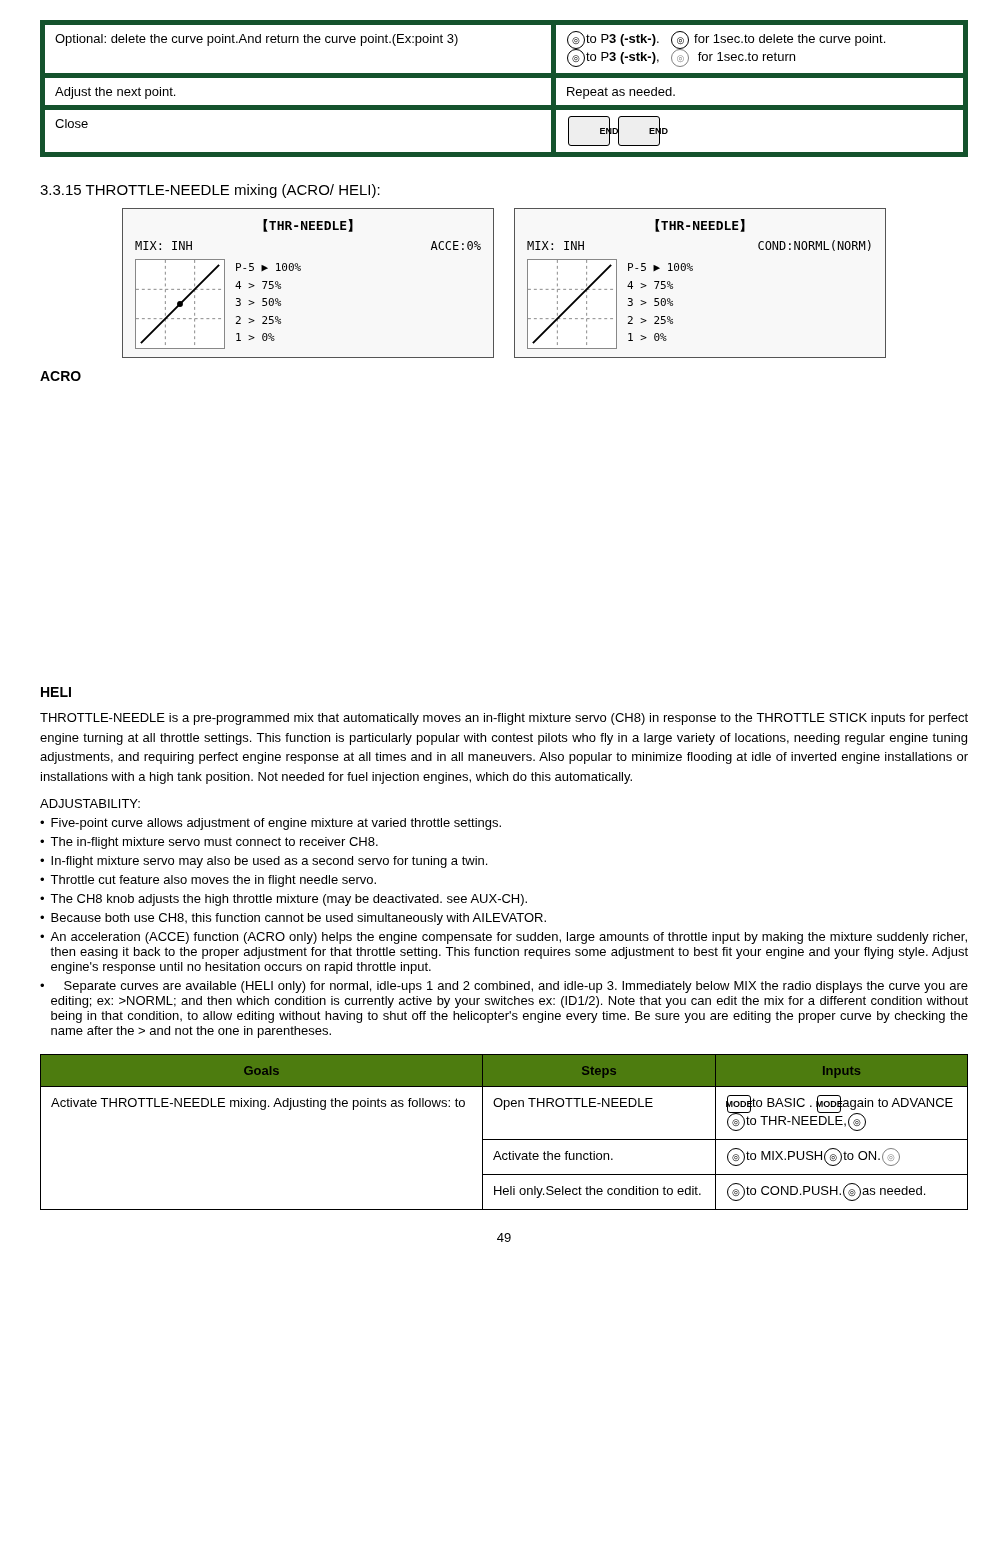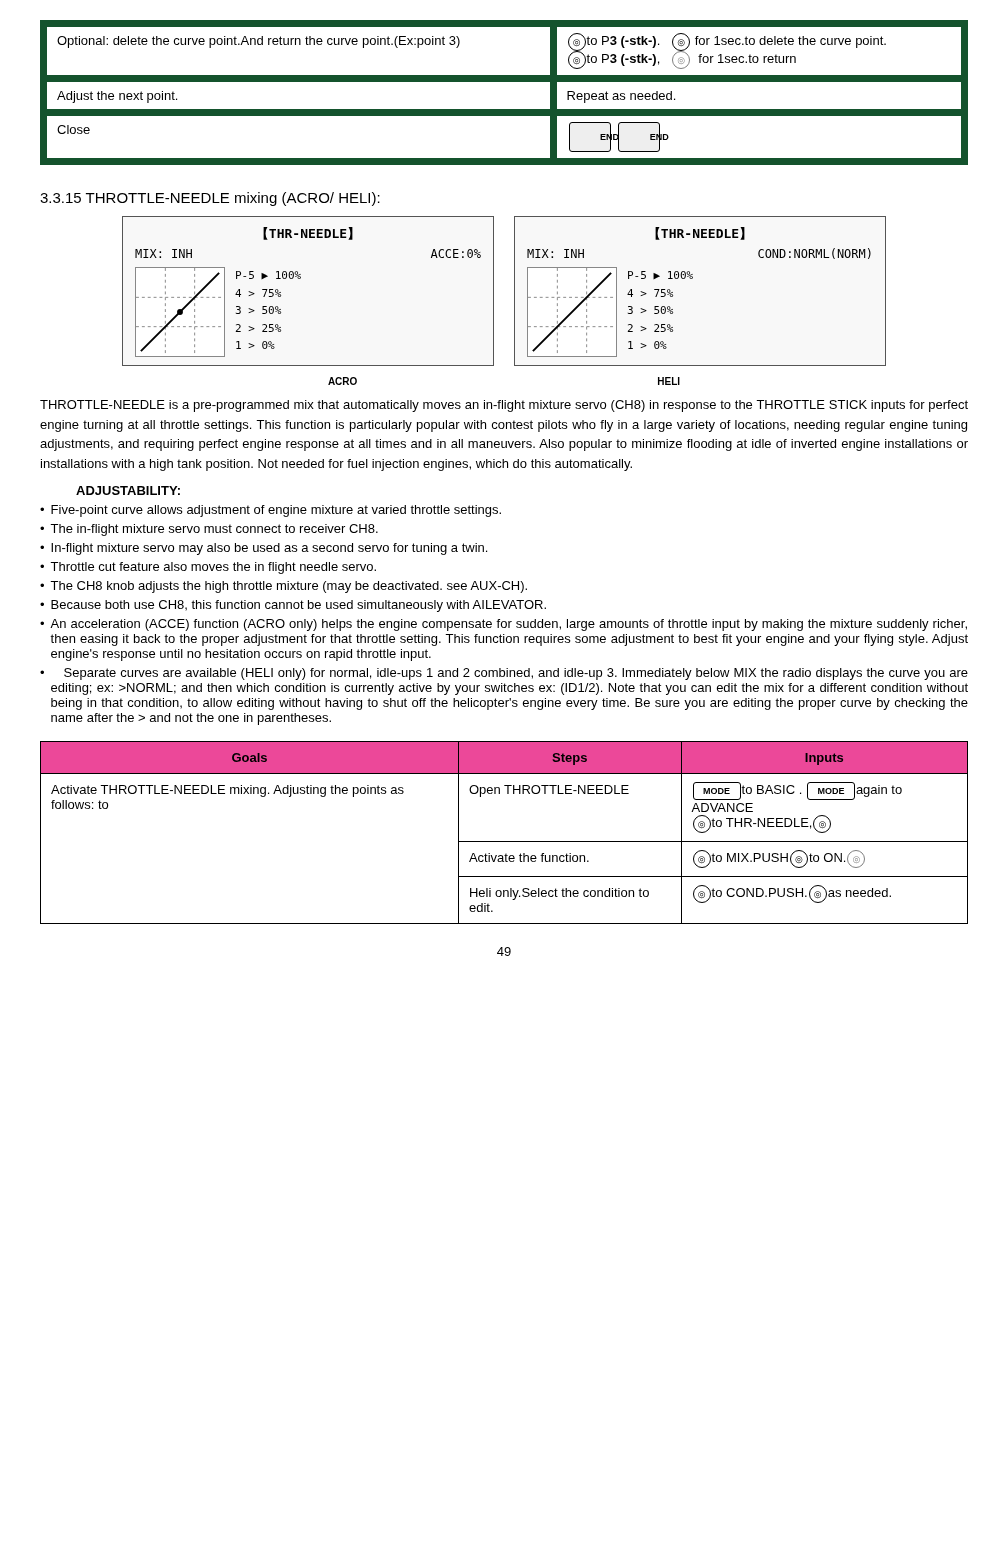--- a/index.html
+++ b/index.html
@@ -13,21 +13,21 @@
       padding: 20px 40px;
     }
 
     
     .top-table {
       width: 100%;
       border-collapse: collapse;
       margin-bottom: 24px;
     }
     .top-table td, .top-table th {
-      border: 7px solid #14532d;
+      border: 5px solid #14532d;
       padding: 6px 10px;
       vertical-align: top;
     }
 
     
     .section-heading {
       font-size: 15px;
       font-weight: normal;
       margin-bottom: 10px;
     }
@@ -82,21 +82,22 @@
       line-height: 1.6;
     }
 
     
     .screen-labels {
       display: flex;
       justify-content: center;
       gap: 300px;
       margin-bottom: 8px;
       font-weight: bold;
-      font-size: 10px;
+      font-size: 14px;
+      flex-direction: column;
     }
 
     
     .body-text {
       margin-bottom: 10px;
       line-height: 1.5;
       text-align: justify;
     }
     .body-text p {
       margin-bottom: 6px;
@@ -116,28 +117,28 @@
       border-collapse: collapse;
       margin-top: 16px;
       margin-bottom: 20px;
     }
     .bottom-table td, .bottom-table th {
       border: 1px solid #000;
       padding: 8px 10px;
       vertical-align: top;
     }
     .bottom-table th {
-      background: #ec4899;
+      background: #4d7c0f;
       font-weight: bold;
     }
     .icon-mode {
       display: inline-flex;
       align-items: center;
       justify-content: center;
-      width: 48px;
+      width: 24px;
       height: 18px;
       border: 1.5px solid #000;
       border-radius: 3px;
       font-size: 9px;
       font-weight: bold;
       vertical-align: middle;
       margin: 0 1px;
     }
     .icon-end {
       display: inline-flex;
@@ -169,23 +170,22 @@
     }
 
     
     .page-number {
       text-align: center;
       margin-top: 10px;
       font-size: 13px;
     }
 
     .adjustability-title {
-      font-weight: bold;
+      font-weight: normal;
       margin-bottom: 4px;
-      margin-left: 36px;
     }
   </style>
 </head>
 <body>
 
 <table class="top-table">
   <tbody>
       <tr>
     <td>Optional: delete the curve point.And return the curve point.(Ex:point 3)</td>
     <td>

